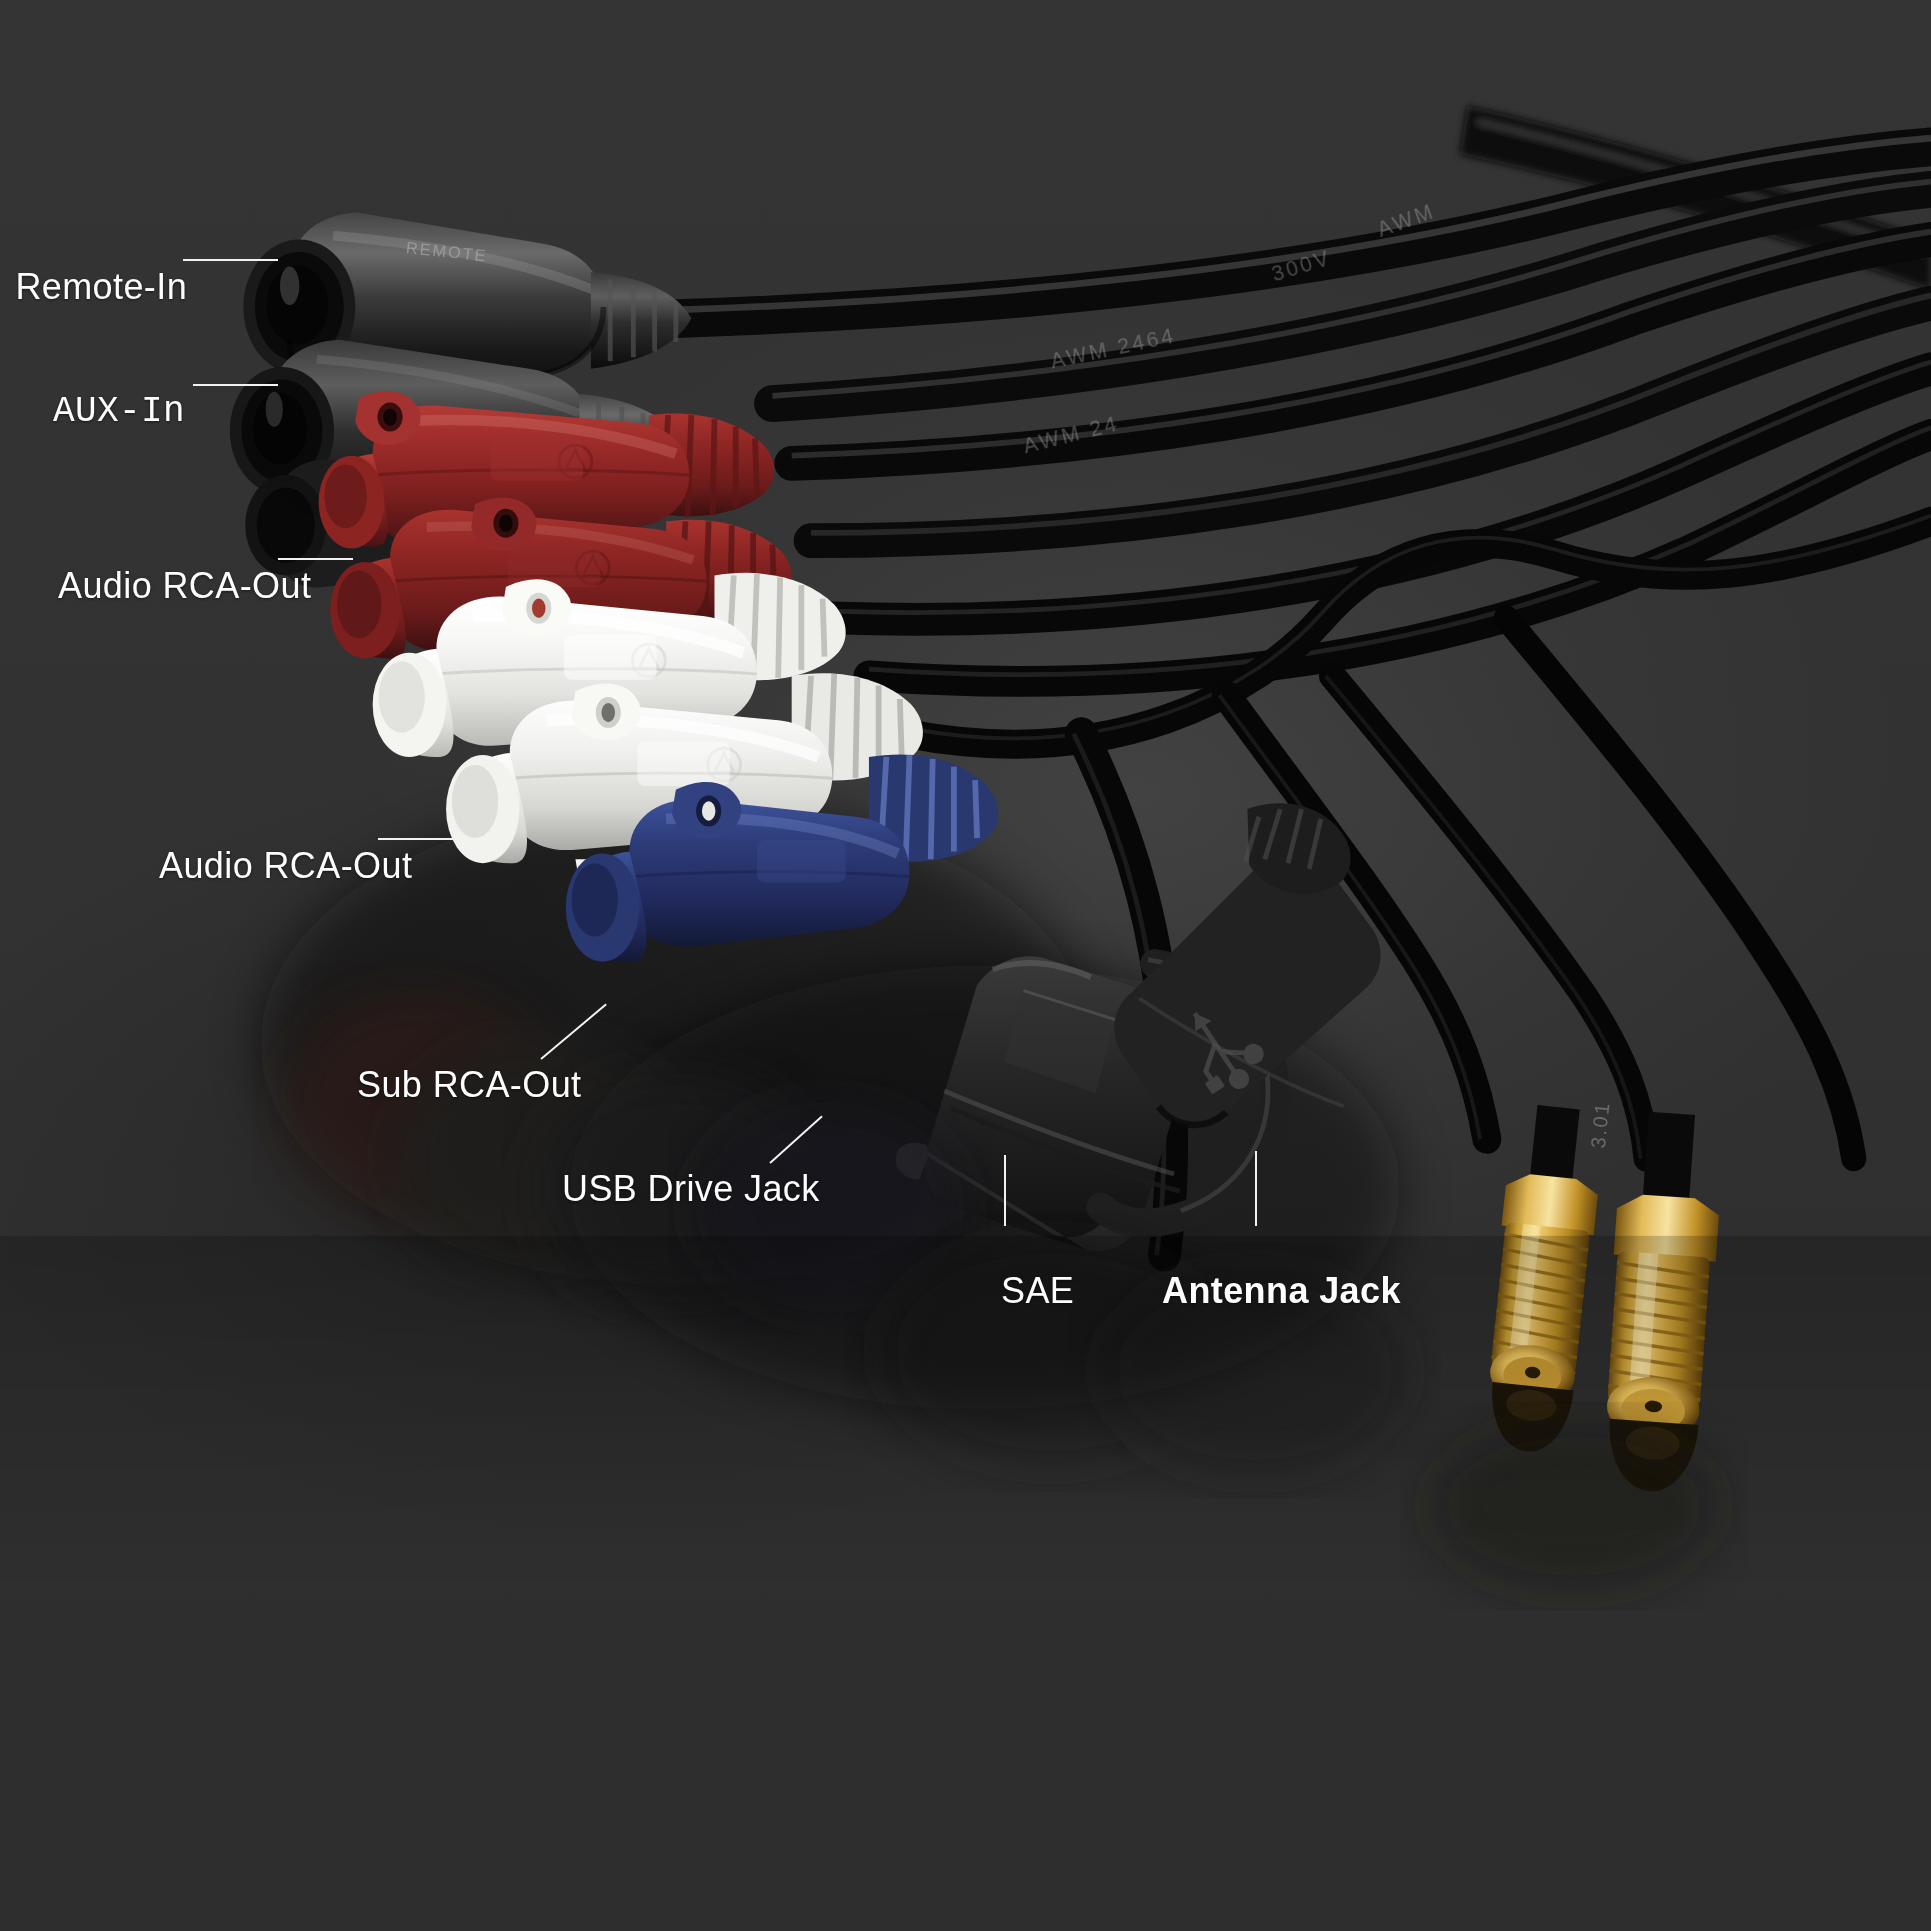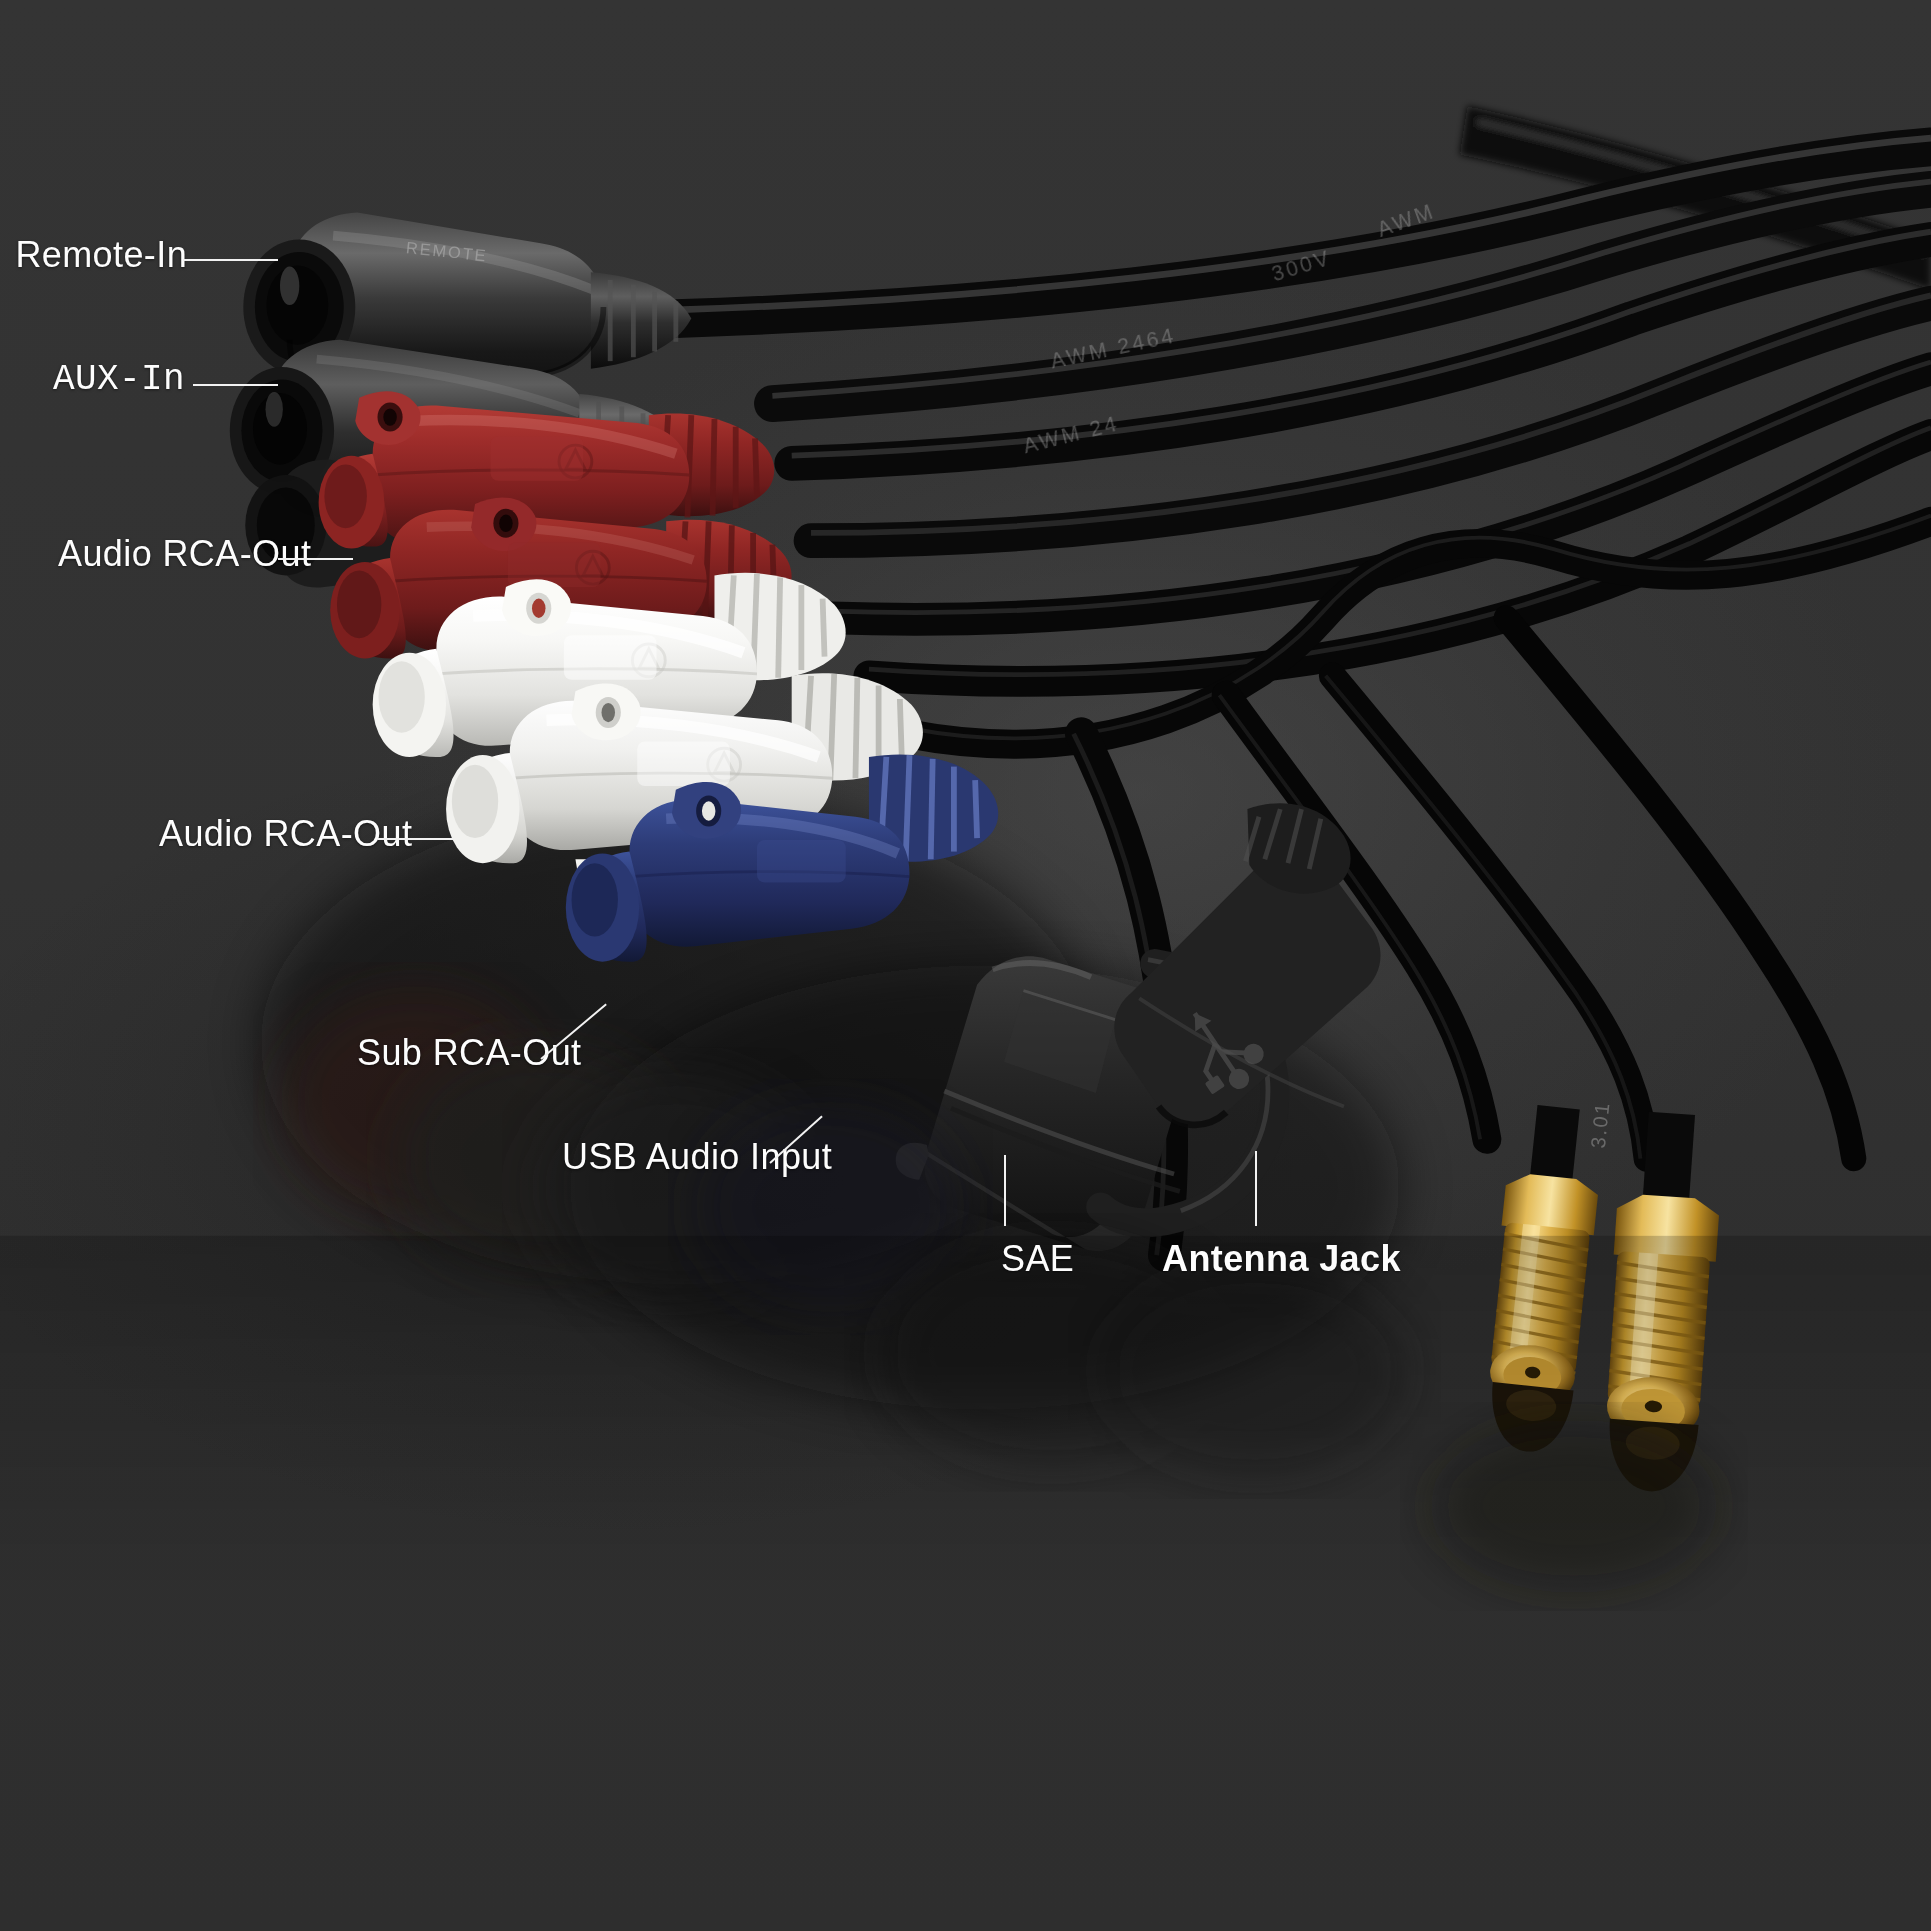--- a/index.html
+++ b/index.html
@@ -32,20 +32,21 @@
   
   .callout{
     position:absolute;
     color:#fdfdfd;
     font-size:36px;
     font-weight:400;
     letter-spacing:0.4px;
     white-space:nowrap;
     line-height:1;
     text-shadow:0 1px 2.9px rgba(0,0,0,.55);
+    margin-top:32px;
   }
   .leader{
     position:absolute;
     background:#f2f2f2;
     pointer-events:none;
   }
   .leader.h{ height:1.9px; }
   .leader.v{ width:1.9px; }
   .leader.diag{
     height:1.9px;
@@ -548,21 +549,21 @@
 
   <div class="callout" style="left:58px; top:536px;">Audio RCA-Out</div>
   <div class="leader h" style="left:278px; top:558px; width:75px;"></div>
 
   <div class="callout" style="left:159px; top:816px;">Audio RCA-Out</div>
   <div class="leader h" style="left:378px; top:838px; width:75px;"></div>
 
   <div class="callout" style="left:357px; top:1035px;">Sub RCA-Out</div>
   <div class="leader diag" style="left:541px; top:1058px; width:85px; transform:rotate(-40deg);"></div>
 
-  <div class="callout" style="left:562px; top:1139px;">USB Audio Input</div>
+  <div class="callout" style="left:562px; top:1139px;">USB Drive Jack</div>
   <div class="leader diag" style="left:770px; top:1162px; width:70px; transform:rotate(-42deg);"></div>
 
   <div class="callout" style="left:1001px; top:1241px;">SAE</div>
   <div class="leader v" style="left:1004px; top:1155px; height:71px;"></div>
 
   <div class="callout" style="left:1162px; top:1241px;font-weight:bold;">Antenna Jack</div>
   <div class="leader v" style="left:1255px; top:1151px; height:75px;"></div>
 
 </div>
 

